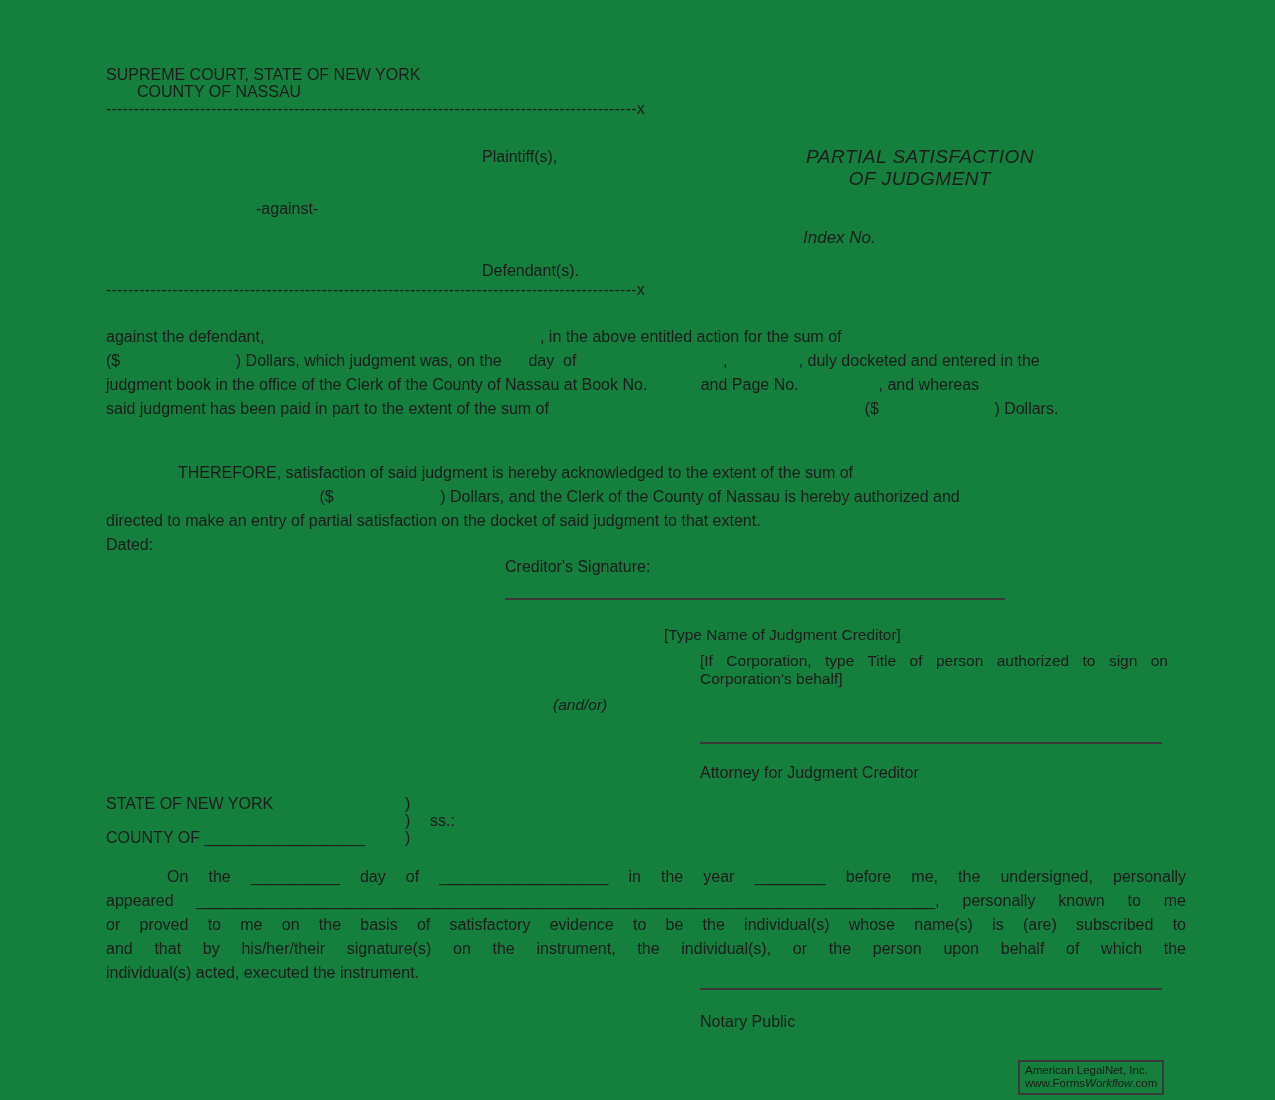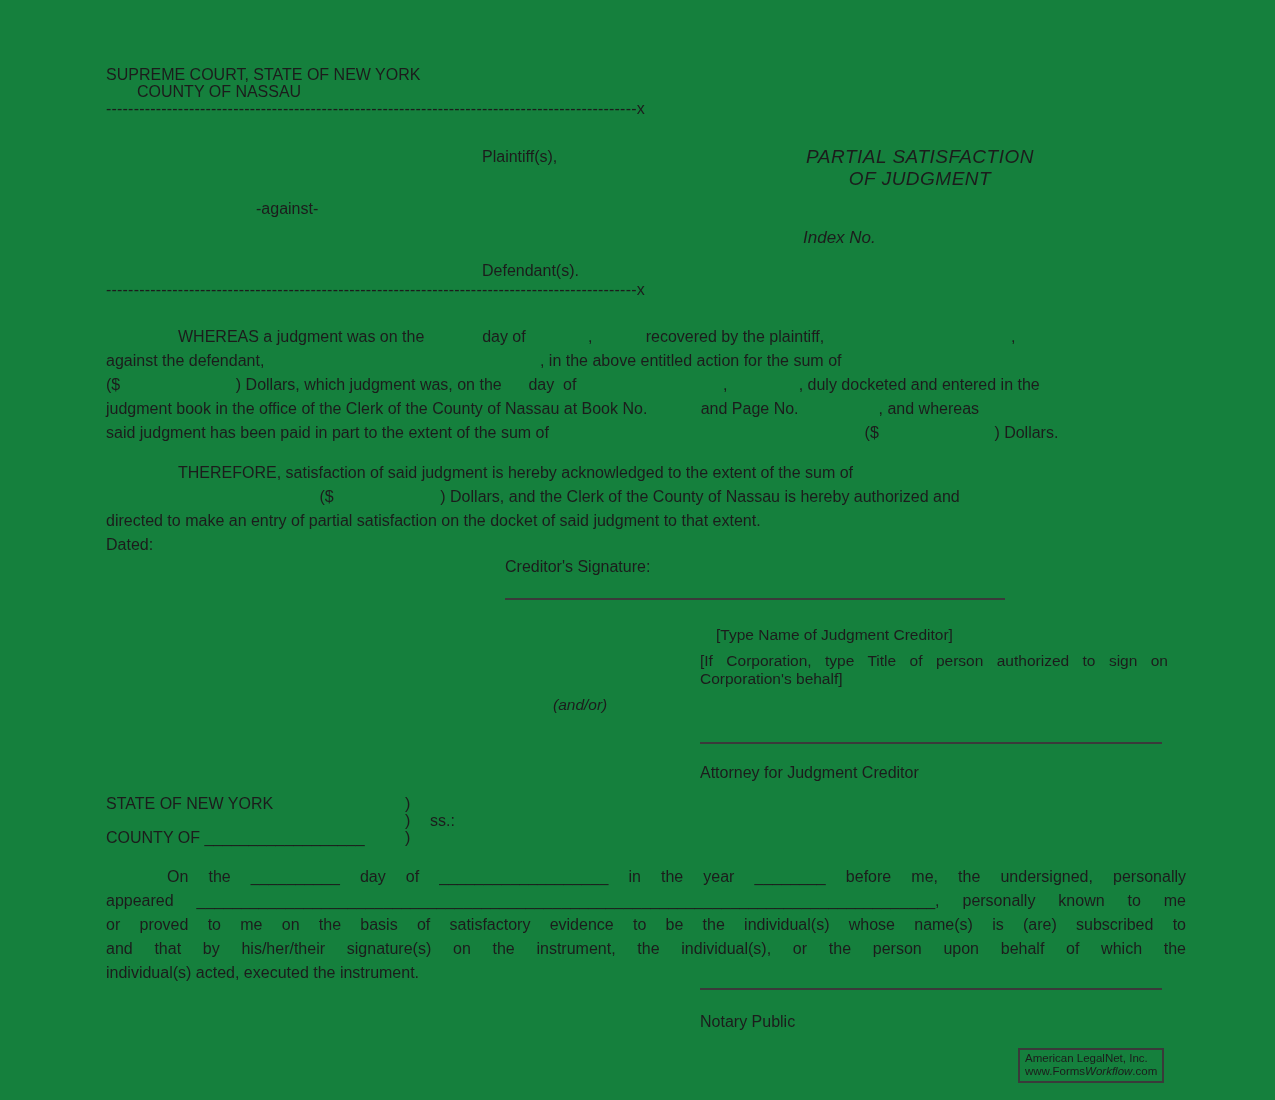--- a/index.html
+++ b/index.html
@@ -24,20 +24,21 @@
   .ack{width:1080px;font-size:16px;}
   .ack div{line-height:17px;margin-top:7px;}
   .jl{text-align:justify;text-align-last:justify;}
   .corpnote{width:468px;text-align:justify;line-height:17.5px;font-size:15.5px;}
   .smallnote{font-size:15.5px;}
   .footerbox{
     border:2px solid #3a3a3a;
     padding:2px 5px 3px 5px;
     font-size:11.5px;line-height:13px;
     white-space:nowrap;
+    margin-top:12px;
   }
   .divider{letter-spacing:.2px;}
 </style>
 </head>
 <body>
 
 <div class="page">
 
   <div class="abs" style="left:106px;top:66px;">SUPREME COURT, STATE OF NEW YORK</div>
   <div class="abs" style="left:106px;top:83px;margin-left:31px;">COUNTY OF NASSAU</div>
@@ -51,38 +52,37 @@
   </div>
 
   <div class="abs" style="left:256px;top:200px;">-against-</div>
 
   <div class="abs bi" style="left:803px;top:228px;font-size:17px;">Index No.</div>
 
   <div class="abs" style="left:482px;top:262px;">Defendant(s).</div>
   <div class="abs divider pre" style="left:106px;top:281px;">------------------------------------------------------------------------------------------------x</div>
 
   <div class="abs para24" style="left:106px;top:325px;width:1086px;">
-    <div class="indent">WHEREAS a judgment was on the             day of              ,            recovered by the plaintiff,                                          ,</div>
     <div>against the defendant,                                                              , in the above entitled action for the sum of</div>
     <div>($                          ) Dollars, which judgment was, on the      day  of                                 ,                , duly docketed and entered in the</div>
     <div>judgment book in the office of the Clerk of the County of Nassau at Book No.            and Page No.                  , and whereas</div>
     <div>said judgment has been paid in part to the extent of the sum of                                                                       ($                          ) Dollars.</div>
   </div>
 
   <div class="abs para24" style="left:106px;top:461px;width:1086px;">
     <div class="indent">THEREFORE, satisfaction of said judgment is hereby acknowledged to the extent of the sum of</div>
     <div>                                                ($                        ) Dollars, and the Clerk of the County of Nassau is hereby authorized and</div>
     <div>directed to make an entry of partial satisfaction on the docket of said judgment to that extent.</div>
     <div>Dated:</div>
   </div>
 
   <div class="abs" style="left:505px;top:558px;">Creditor's Signature:</div>
   <div class="abs uline" style="left:505px;top:582px;width:500px;height:16px;"></div>
 
-  <div class="abs smallnote" style="left:716px;top:626px;text-align:right;">[Type Name of Judgment Creditor]</div>
+  <div class="abs smallnote" style="left:664px;top:626px;text-align:right;">[Type Name of Judgment Creditor]</div>
 
   <div class="abs corpnote" style="left:700px;top:652px;">[If Corporation, type Title of person authorized to sign on Corporation's behalf]</div>
 
   <div class="abs i smallnote" style="left:553px;top:696px;">(and/or)</div>
 
   <div class="abs uline" style="left:700px;top:726px;width:462px;height:16px;"></div>
   <div class="abs" style="left:700px;top:764px;">Attorney for Judgment Creditor</div>
 
   <div class="abs" style="left:106px;top:795px;">STATE OF NEW YORK</div>
   <div class="abs" style="left:405px;top:795px;">)</div>

